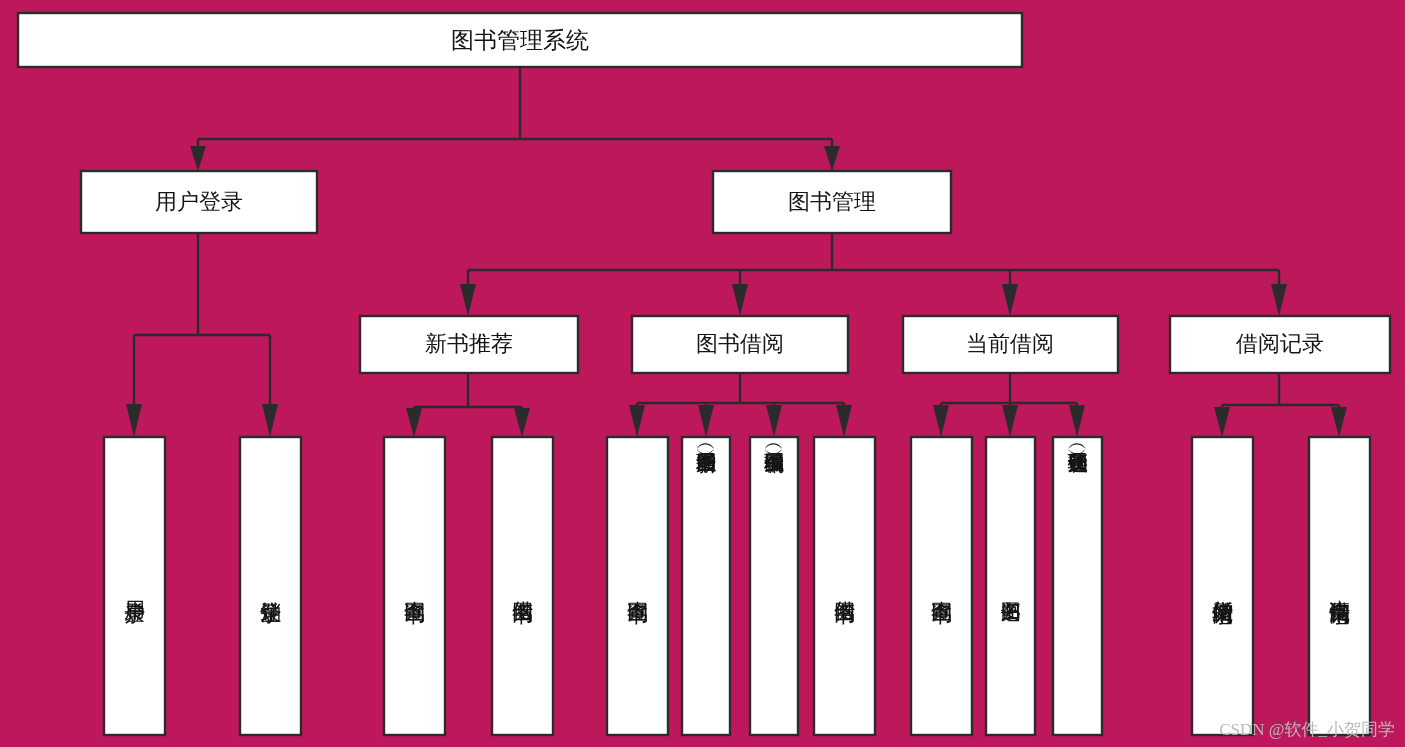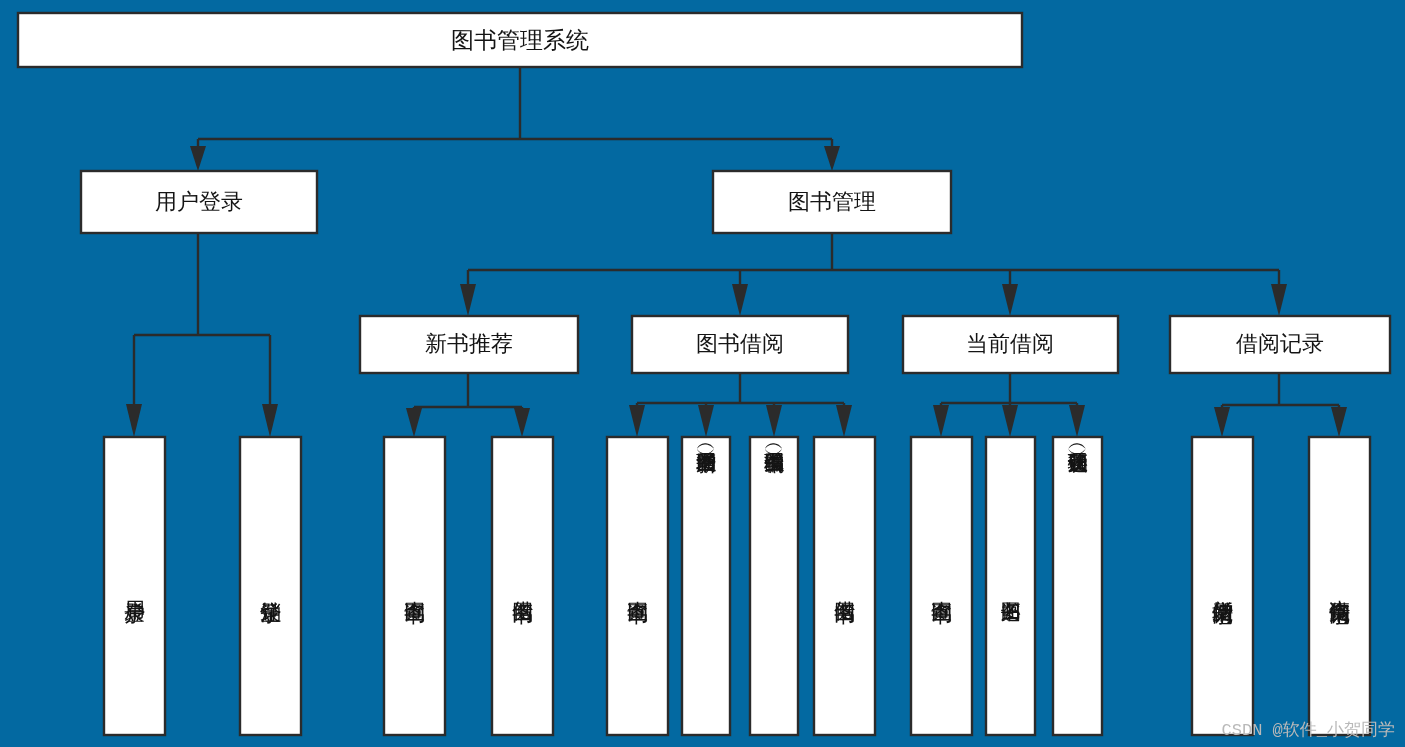--- a/index.html
+++ b/index.html
@@ -12,21 +12,21 @@
     width: 1405px;
     height: 747px;
     font-family: "DejaVu Sans", "Liberation Sans", sans-serif;
     overflow: hidden;
     position: relative;
   }
   #diagram-root {
     position: relative;
     width: 1405px;
     height: 747px;
-    background: #0369a1;
+    background: #be185d;
   }
   svg.diagram-canvas {
     position: absolute;
     left: 0;
     top: 0;
     width: 1405px;
     height: 747px;
     display: block;
   }
   .node-box {
@@ -76,21 +76,21 @@
     white-space: nowrap;
   }
   .vlabel-text.narrow {
     font-size: 20px;
     letter-spacing: 0px;
   }
   .watermark {
     position: absolute;
     right: 10px;
     bottom: 6px;
-    font-family: Liberation Mono, monospace;
+    font-family: Liberation Serif, serif;
     font-size: 17px;
     color: #b9b9b9;
     white-space: nowrap;
     pointer-events: none;
   }
 </style>
 </head>
 <body>
 
 <div id="diagram-root">

